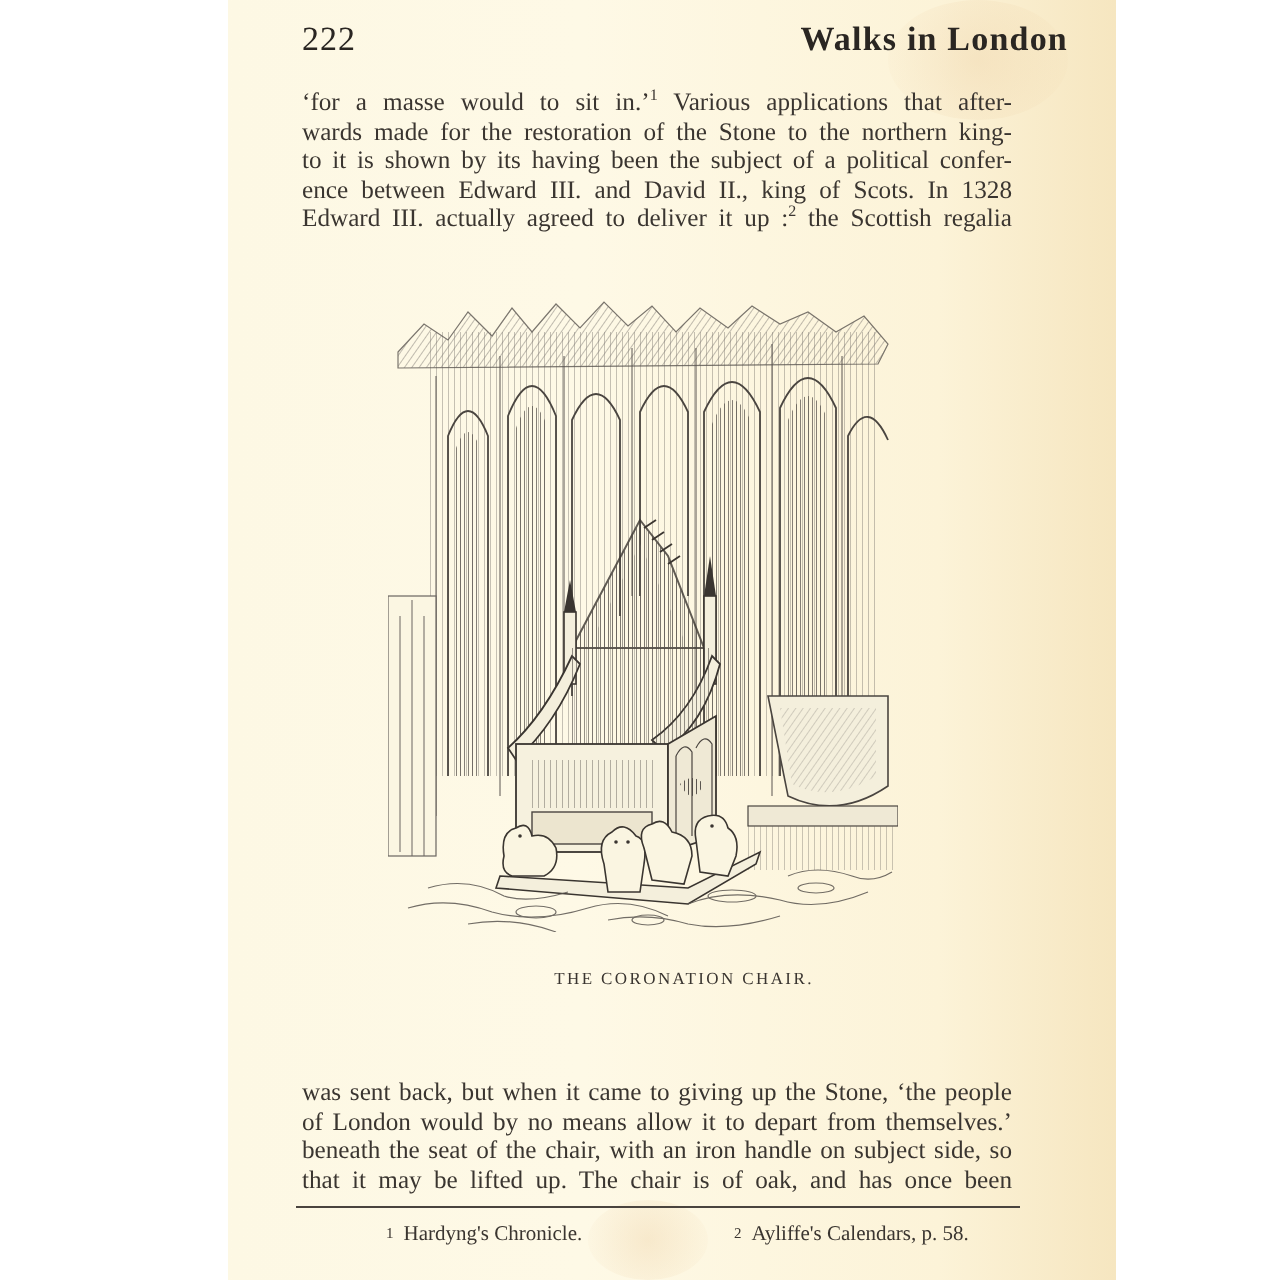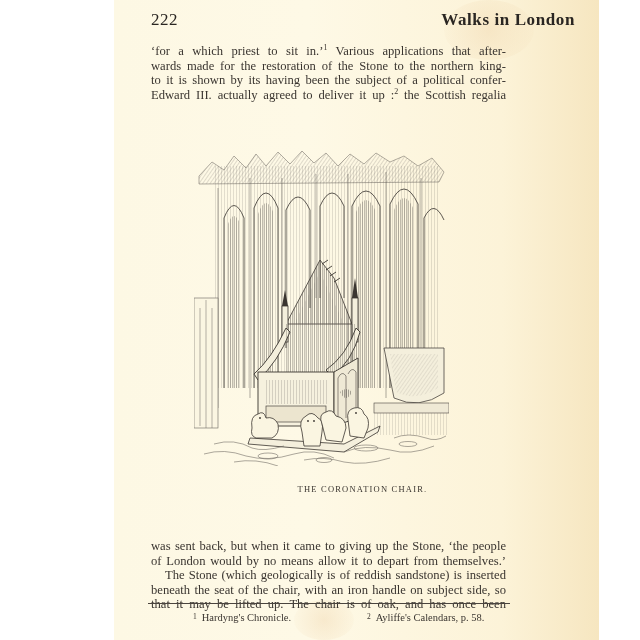--- a/index.html
+++ b/index.html
@@ -7,21 +7,21 @@
       padding: 0;
       width: 640px;
       height: 640px;
       background: #ffffff;
       overflow: hidden;
     }
     .page {
       position: absolute;
       left: 114px;
       top: 0;
-      width: 485px;
+      width: 444px;
       height: 640px;
       background: linear-gradient(90deg, #fdf8e4 0%, #fef9e6 40%, #fcf3d8 80%, #f6e6c0 100%);
       font-family: "Liberation Serif", "DejaVu Serif", serif;
       color: #2a2622;
     }
     .running-head {
       position: absolute;
       top: 10px;
       left: 37px;
       right: 24px;
@@ -135,23 +135,24 @@
 
   <div class="stain" style="left:330px;top:0px;width:90px;height:60px;"></div>
   <div class="stain" style="left:180px;top:600px;width:60px;height:40px;"></div>
 
   <div class="running-head">
     <span class="page-number">222</span>
     <span class="book-title">Walks in London</span>
   </div>
 
   <div class="para para-top">
-    <span class="line"><span>‘for a which priest to sit in.’</span><sup>1</sup><span> Various applications that after-</span></span>
+    <span class="line"><span>‘for a masse would to sit in.’</span><sup>1</sup><span> Various applications that after-</span></span>
     <span class="line">wards made for the restoration of the Stone to the northern king-</span>
     <span class="line">to it is shown by its having been the subject of a political confer-</span>
+    <span class="line">ence between Edward III. and David II., king of Scots.  In 1328</span>
     <span class="line"><span>Edward III. actually agreed to deliver it up :</span><sup>2</sup><span> the Scottish regalia</span></span>
   </div>
 
   <div class="figure">
     <svg viewBox="0 0 255 318" xmlns="http://www.w3.org/2000/svg">
       <defs>
         <pattern id="hatch" width="3" height="3" patternUnits="userSpaceOnUse" patternTransform="rotate(0)">
           <line x1="0" y1="0" x2="0" y2="3" stroke="#6a6560" stroke-width="0.7"></line>
         </pattern>
         <pattern id="hatchDark" width="2" height="2" patternUnits="userSpaceOnUse">
@@ -266,21 +267,20 @@
         <ellipse cx="130" cy="312" rx="8" ry="2.5"></ellipse>
       </g>
     </svg>
   </div>
 
   <div class="caption">THE CORONATION CHAIR.</div>
 
   <div class="para para-bottom">
     <span class="line">was sent back, but when it came to giving up the Stone, ‘the people</span>
     <span class="line">of London would by no means allow it to depart from themselves.’</span>
-    <span class="line indent">The Stone (which geologically is of reddish sandstone) is inserted</span>
     <span class="line">beneath the seat of the chair, with an iron handle on subject side, so</span>
     <span class="line">that it may be lifted up.  The chair is of oak, and has once been</span>
   </div>
 
   <div class="footnote-rule"></div>
 
   <div class="footnotes">
     <span class="footnote footnote-1">
       <span class="marker">1</span><span>Hardyng's Chronicle.</span>
     </span>

